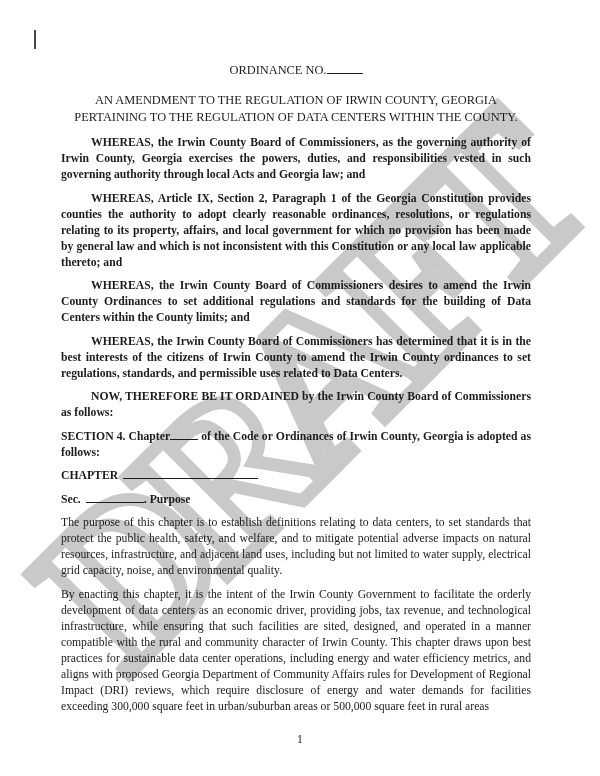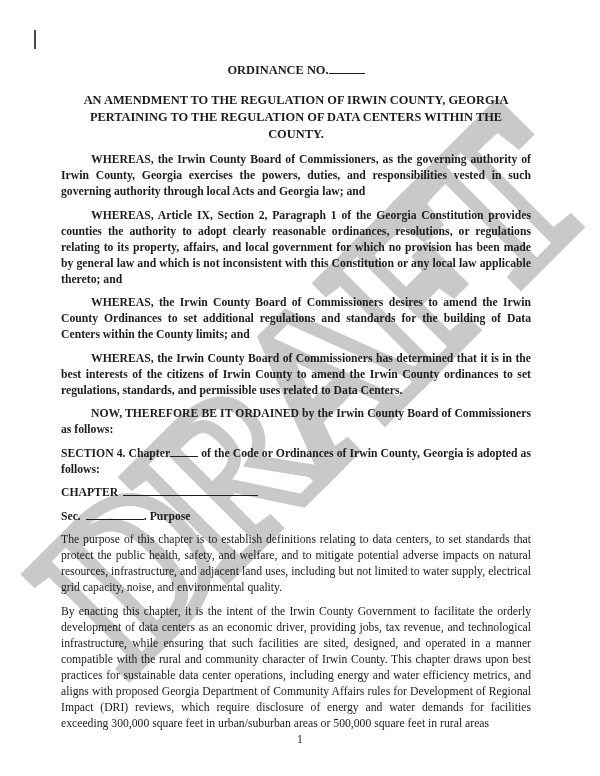--- a/index.html
+++ b/index.html
@@ -26,21 +26,21 @@
   }
   .content {
     position: absolute;
     left: 0; top: 0;
     width: 600px;
     padding: 62px 69px 0 61px;
     box-sizing: border-box;
     font-size: 11.7px;
     line-height: 16px;
   }
-  .h-center { text-align: center; font-weight: bold; font-size: 12.4px; }
+  .h-center { text-align: center; font-weight: normal; font-size: 12.4px; }
   .ordinance-line { margin: 0 0 14px 0; }
   .doc-title { margin: 0 0 9px 0; line-height: 17px; }
   p.body {
     margin: 0 0 7.5px 0;
     text-align: justify;
   }
   p.body.indent { text-indent: 30px; font-weight: bold; }
   p.bold-head { font-weight: bold; margin: 0 0 7.5px 0; text-align: justify; }
   .blank {
     display: inline-block;

